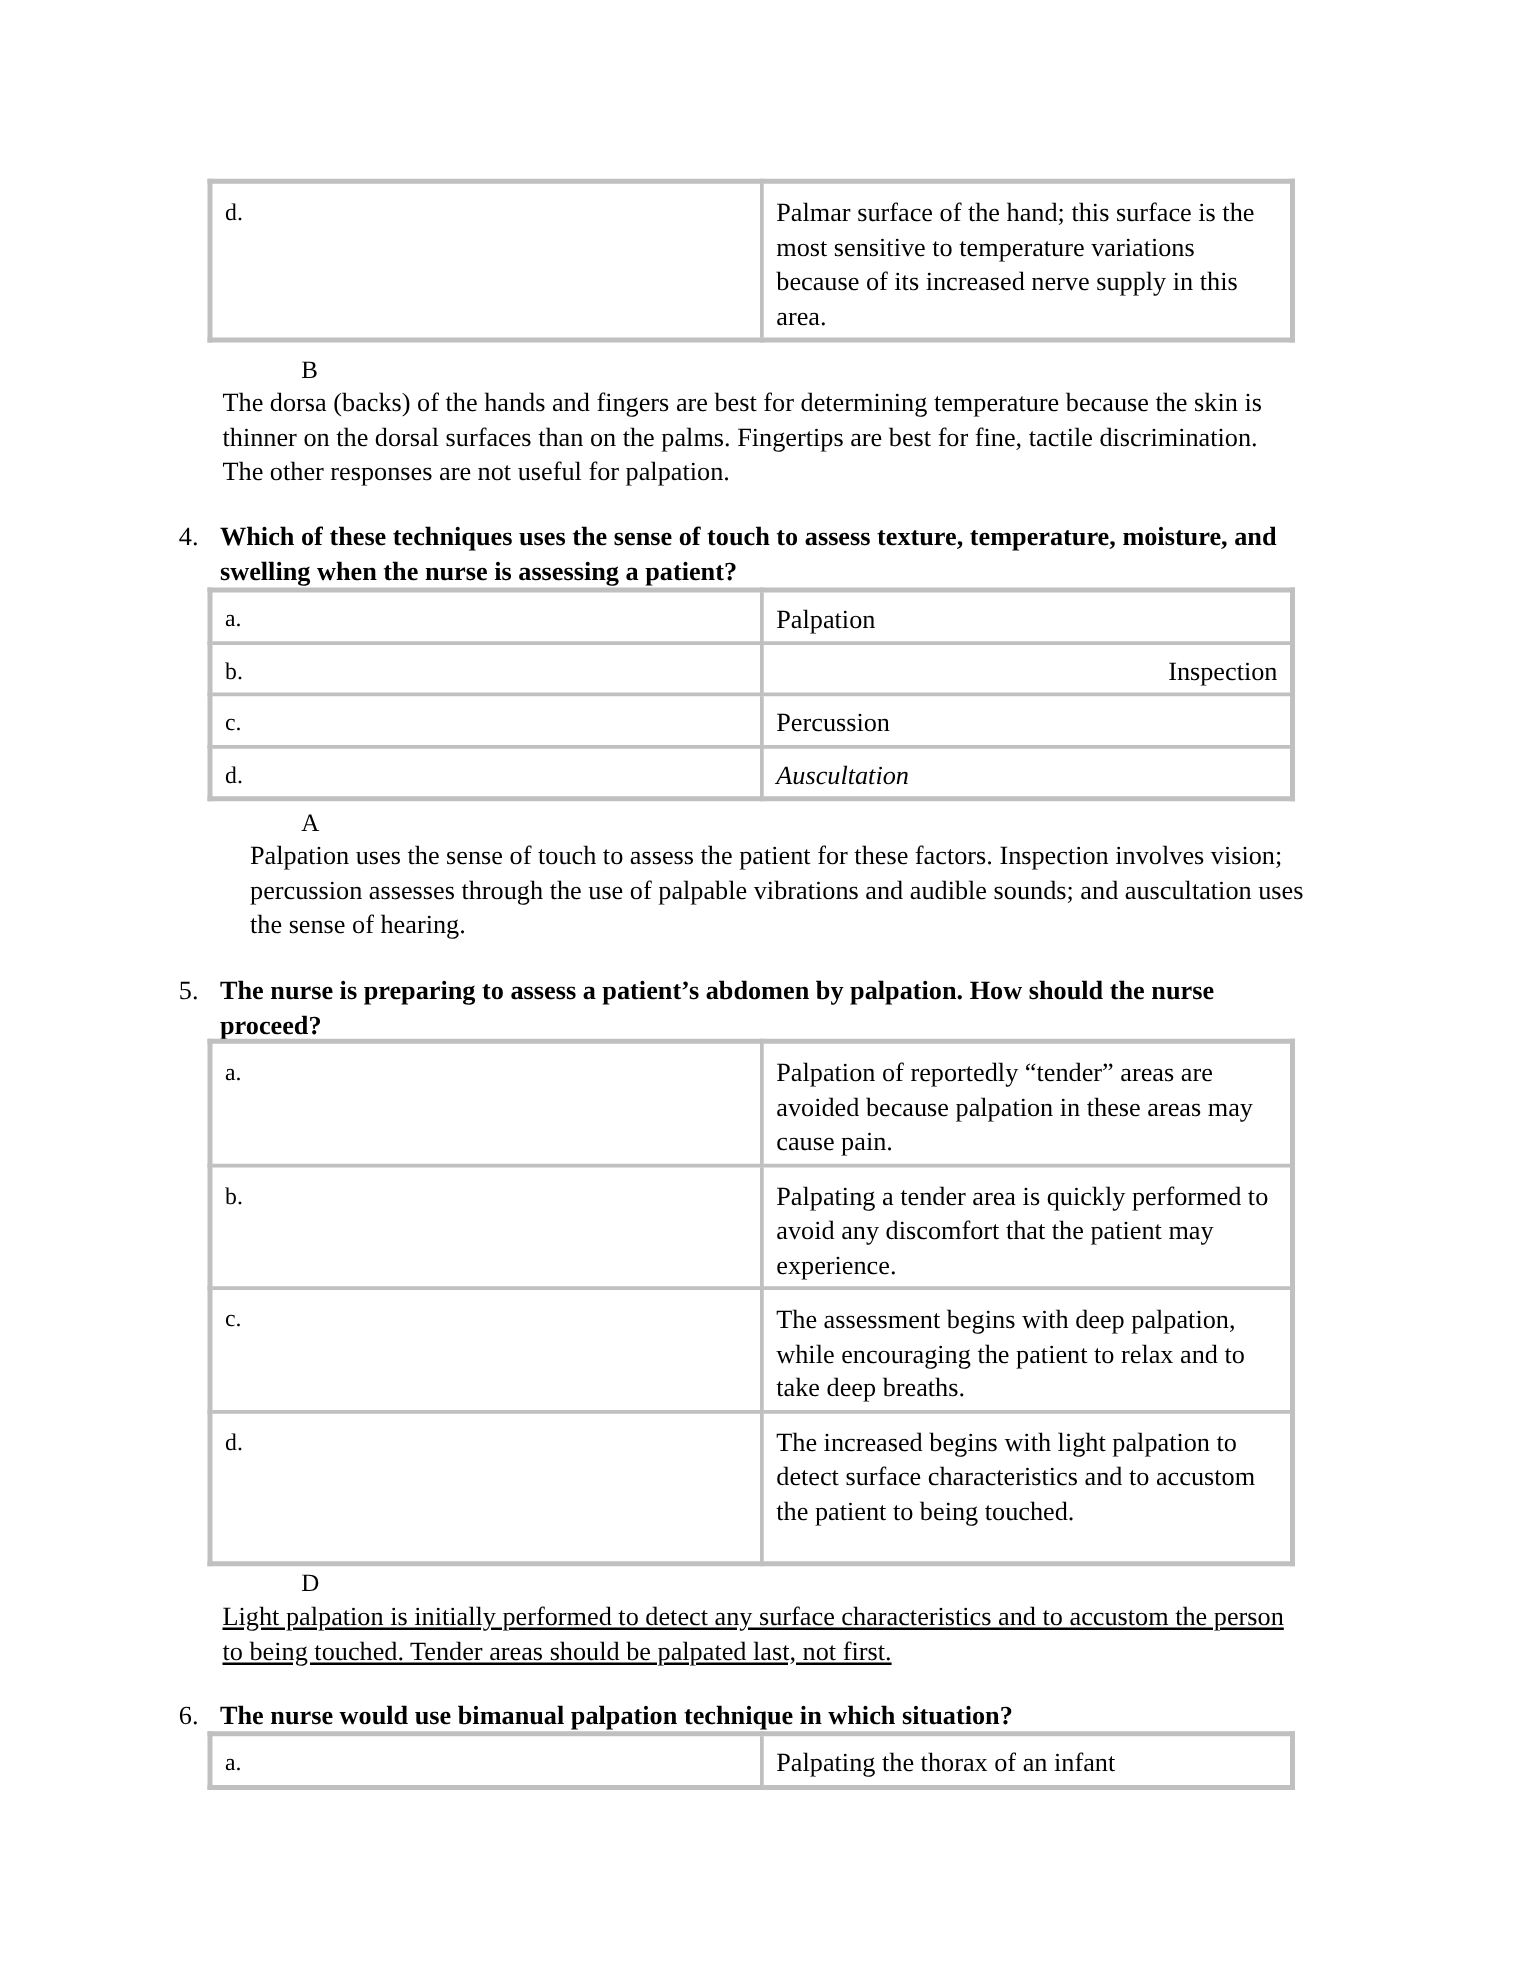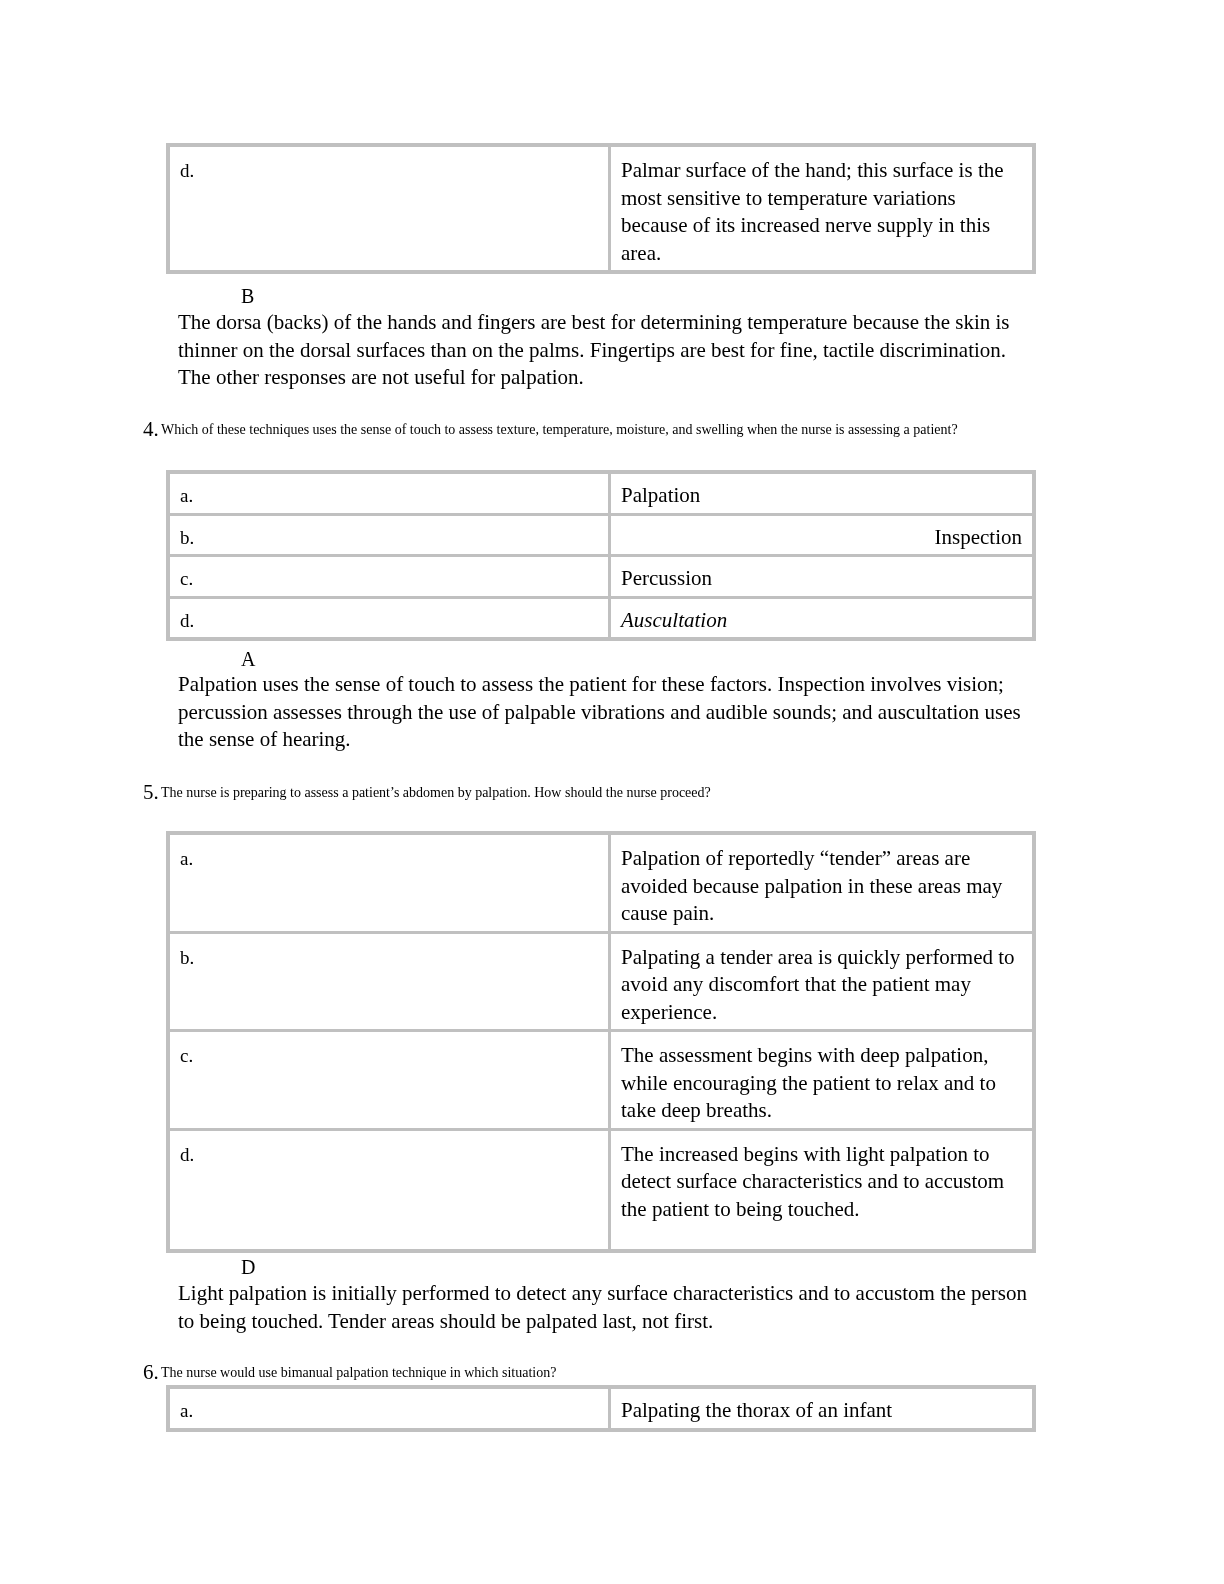--- a/index.html
+++ b/index.html
@@ -14,21 +14,21 @@
     border: 4px solid #c0c0c0;
   }
   table.opts td {
     border: 3px solid #c0c0c0; vertical-align: top;
     padding: 10px 10px 3px 10px; font-size: 21px; line-height: 27.5px;
   }
   table.opts td.letter { width: 418px; font-size: 19px; }
   .answer-letter { position: absolute; left: 241px; font-size: 20px; }
   .rationale { position: absolute; left: 178px; width: 860px; font-size: 21px; line-height: 27.5px; }
   .qnum { position: absolute; left: 143px; font-size: 21px; }
-  .qtext { position: absolute; left: 161px; width: 860px; font-size: 14px; line-height: 27.5px; }
+  .qtext { position: absolute; left: 176px; width: 860px; font-size: 21px; line-height: 27.5px; font-weight: bold; }
 </style>
 </head>
 <body>
 
 <table class="opts" style="top:143px;">
   <tbody>
       <tr style="height:122px;">
     <td class="letter">d.</td>
     <td>Palmar surface of the hand; this surface is the most sensitive to temperature variations because of its increased nerve supply in this area.</td>
   </tr>
@@ -53,21 +53,21 @@
     <td class="letter" style="padding-top:8px;">c.</td>
     <td style="padding-top:8px;">Percussion</td>
   </tr>
   <tr style="height:39px;">
     <td class="letter" style="padding-top:8px;">d.</td>
     <td style="padding-top:8px;font-style:italic;">Auscultation</td>
   </tr>
 </tbody>
   </table>
 <div class="answer-letter" style="top:646px;">A</div>
-<div class="rationale" style="top:671px;">Palpation uses the sense of touch to assess the patient for these factors. Inspection involves vision; percussion assesses through the use of palpable vibrations and audible sounds; and auscultation uses the sense of hearing.</div>
+<div class="rationale" style="top:671px;margin-left:22px;">Palpation uses the sense of touch to assess the patient for these factors. Inspection involves vision; percussion assesses through the use of palpable vibrations and audible sounds; and auscultation uses the sense of hearing.</div>
 
 <div class="qnum" style="top:779px;">5.</div>
 <div class="qtext" style="top:779px;">The nurse is preparing to assess a patient’s abdomen by palpation. How should the nurse proceed?</div>
 <table class="opts" style="top:831px;">
   <tbody>
       <tr style="height:93px;">
     <td class="letter">a.</td>
     <td>Palpation of reportedly “tender” areas are avoided because palpation in these areas may cause pain.</td>
   </tr>
   <tr style="height:93px;">
@@ -78,21 +78,21 @@
     <td class="letter">c.</td>
     <td>The assessment begins with deep palpation, while encouraging the patient to relax and to take deep breaths.</td>
   </tr>
   <tr style="height:122px;">
     <td class="letter">d.</td>
     <td>The increased begins with light palpation to detect surface characteristics and to accustom the patient to being touched.</td>
   </tr>
 </tbody>
   </table>
 <div class="answer-letter" style="top:1254px;">D</div>
-<div class="rationale" style="top:1280px;">Light palpation is initially performed to detect any surface characteristics and to accustom the person to being touched. Tender areas should be palpated last, not first.</div>
+<div class="rationale" style="top:1280px;text-decoration:underline;">Light palpation is initially performed to detect any surface characteristics and to accustom the person to being touched. Tender areas should be palpated last, not first.</div>
 
 <div class="qnum" style="top:1359px;">6.</div>
 <div class="qtext" style="top:1359px;">The nurse would use bimanual palpation technique in which situation?</div>
 <table class="opts" style="top:1385px;">
   <tbody>
       <tr style="height:36px;">
     <td class="letter" style="padding-top:8px;">a.</td>
     <td style="padding-top:8px;">Palpating the thorax of an infant</td>
   </tr>
 </tbody>

